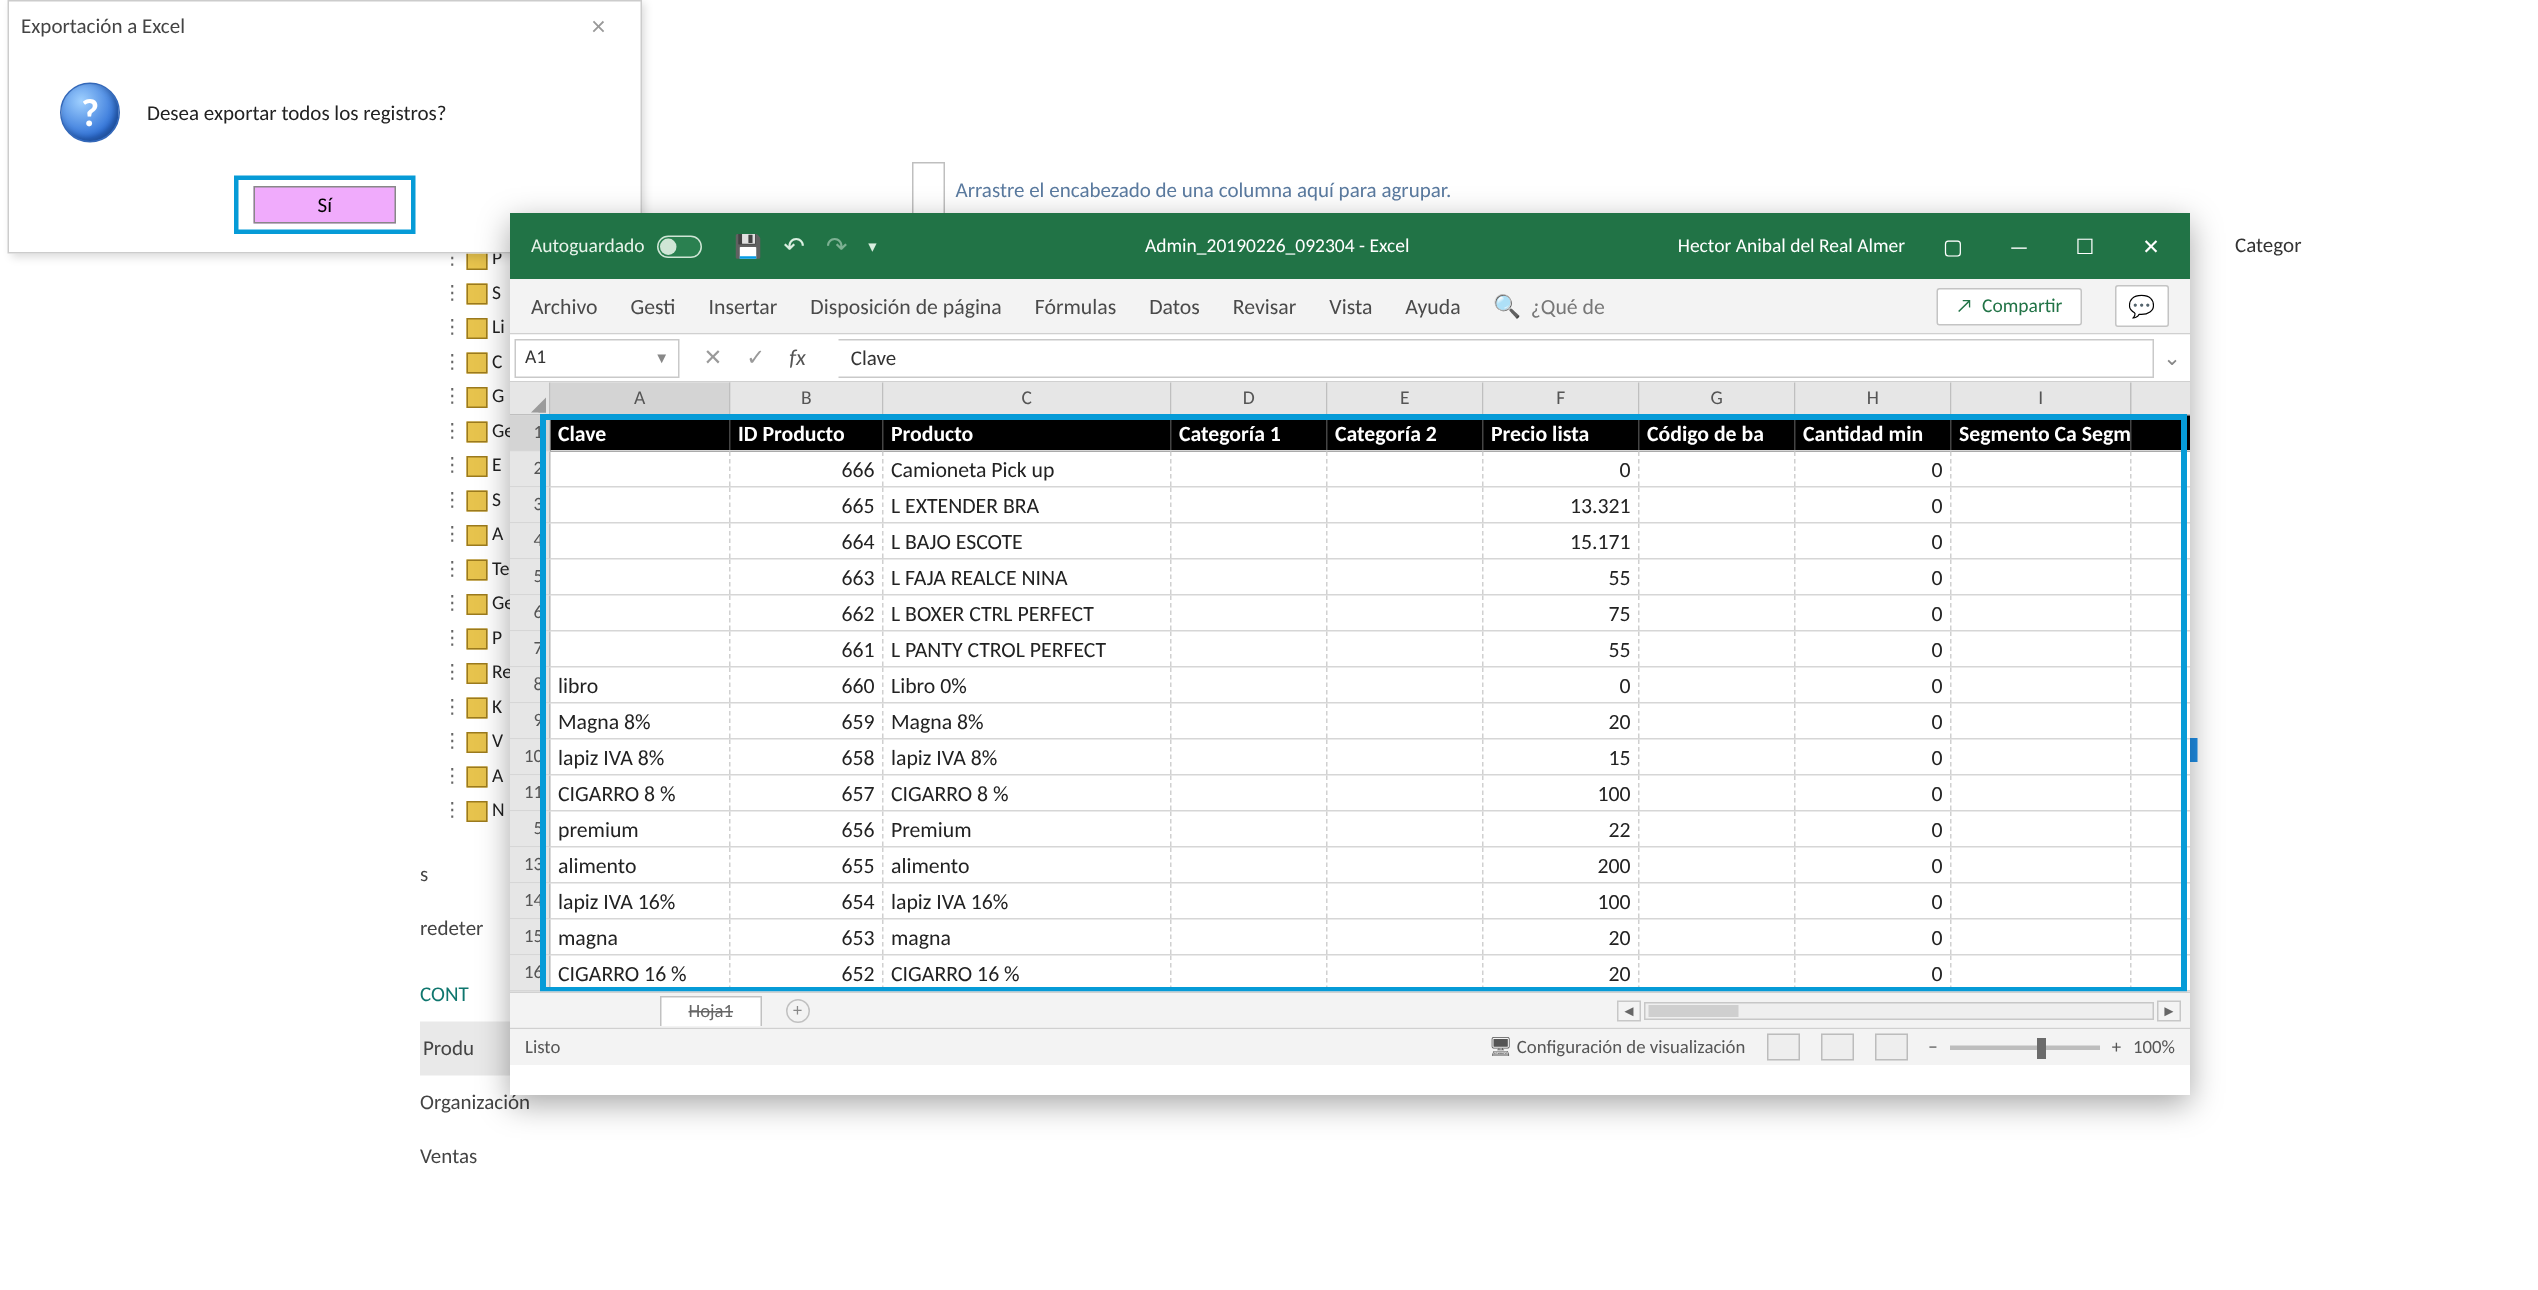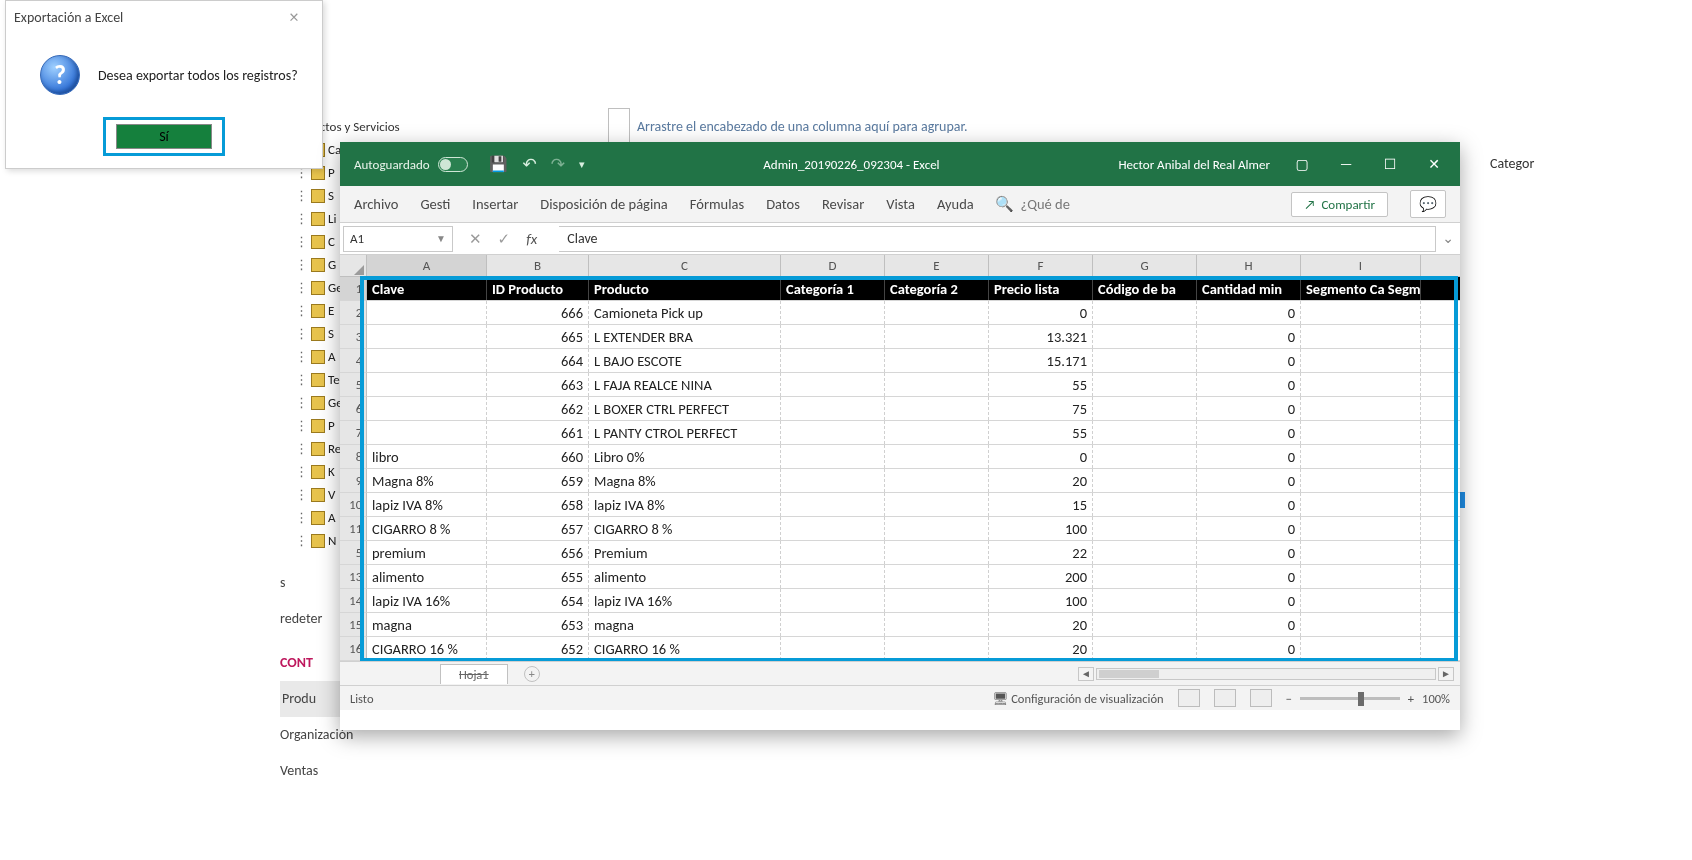--- a/index.html
+++ b/index.html
@@ -1,25 +1,25 @@
 <!DOCTYPE html>
 <html><head>
 <meta charset="utf-8">
 <style>
   *{box-sizing:border-box;margin:0;padding:0;font-family:"Segoe UI",Calibri,Arial,sans-serif;}
   body{background:#fff;width:1692px;height:860px;position:relative;overflow:hidden;font-size:14px;color:#333;}
   
-  .dialog{position:absolute;left:5px;top:0;width:318px;background:#fff;border:1px solid #ccc;box-shadow:2px 2px 6px rgba(0,0,0,.15);}
+  .dialog{position:absolute;left:5px;top:0;width:423px;background:#fff;border:1px solid #ccc;box-shadow:2px 2px 6px rgba(0,0,0,.15);}
   .dialog-titlebar{display:flex;justify-content:space-between;align-items:center;height:32px;padding:0 8px;font-size:14px;color:#444;}
   .dialog-close{width:40px;text-align:center;color:#999;font-size:18px;cursor:pointer;}
   .dialog-body{display:flex;align-items:center;gap:18px;padding:22px 18px 12px 34px;font-size:14px;color:#222;}
   .q-icon{width:40px;height:40px;border-radius:50%;background:radial-gradient(circle at 35% 30%,#9fd0ff 0%,#2d6fd6 70%);display:flex;align-items:center;justify-content:center;color:#fff;font-weight:bold;font-size:26px;border:1px solid #3468b8;box-shadow:inset -2px -2px 4px rgba(0,0,0,.3);}
   .dialog-buttons{padding:10px 0 12px 0;display:flex;justify-content:center;}
   .si-wrap{border:3px solid #069bd7;padding:4px 10px;}
-  .si-btn{background:#15803d;border:1px solid #888;padding:3px 42px;font-size:14px;cursor:pointer;}
+  .si-btn{background:#f0abfc;border:1px solid #888;padding:3px 42px;font-size:14px;cursor:pointer;}
   
   .bg-tree{position:absolute;left:295px;top:115px;width:130px;font-size:13px;color:#222;line-height:23px;}
   .bg-tree .h{color:#333;}
   .bg-tree .row{display:flex;align-items:center;gap:3px;white-space:nowrap;overflow:hidden;}
   .bg-tree .dot{font-family:monospace;color:#666;}
   .mini-ico{width:14px;height:14px;background:#e7c34d;border:1px solid #9b7a1e;display:inline-block;}
   .tree-lower{position:absolute;left:280px;top:565px;font-size:14px;color:#444;line-height:36px;}
   .tree-lower div{ }
   .hint-bar{position:absolute;left:637px;top:118px;color:#5a7a9f;font-size:14px;}
   .hint-border{position:absolute;left:608px;top:108px;width:22px;height:34px;border:1px solid #bfbfbf;border-bottom:none;}
@@ -188,21 +188,21 @@
         <span class="mini-ico"></span>
         <span>N</span>
       </div>
     </div>
 </div>
 
 <div class="tree-lower">
   <div>s</div>
   <div>redeter</div>
   <div style="height:8px"></div>
-  <div style="font-weight:700;color:#be185d;">CONT</div>
+  <div style="font-weight:400;color:#0f766e;">CONT</div>
   <div style="font-weight:400;color:#444;background:#e9e9e9;padding-left:2px;">Produ</div>
   <div>Organización</div>
   <div>Ventas</div>
 </div>
 
 <div class="dialog">
   <div class="dialog-titlebar">
     <span>Exportación a Excel</span>
     <span class="dialog-close">×</span>
   </div>

